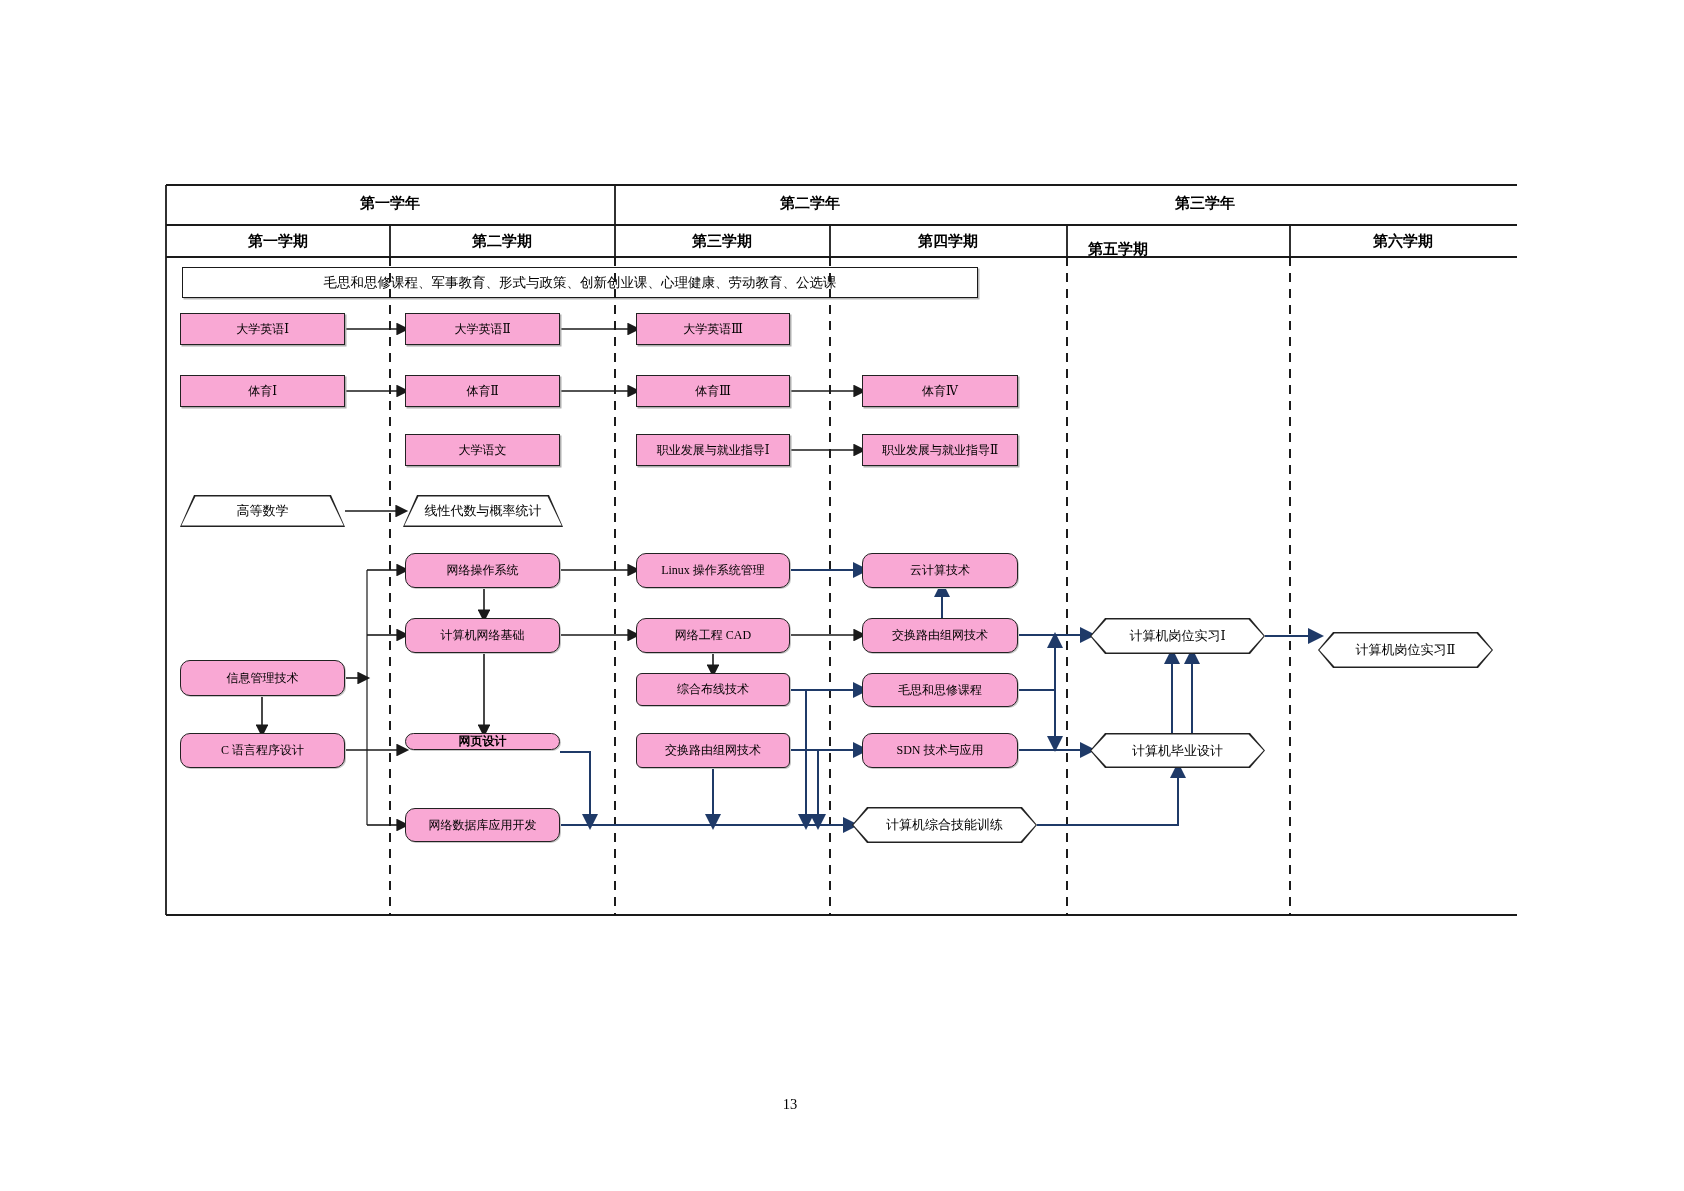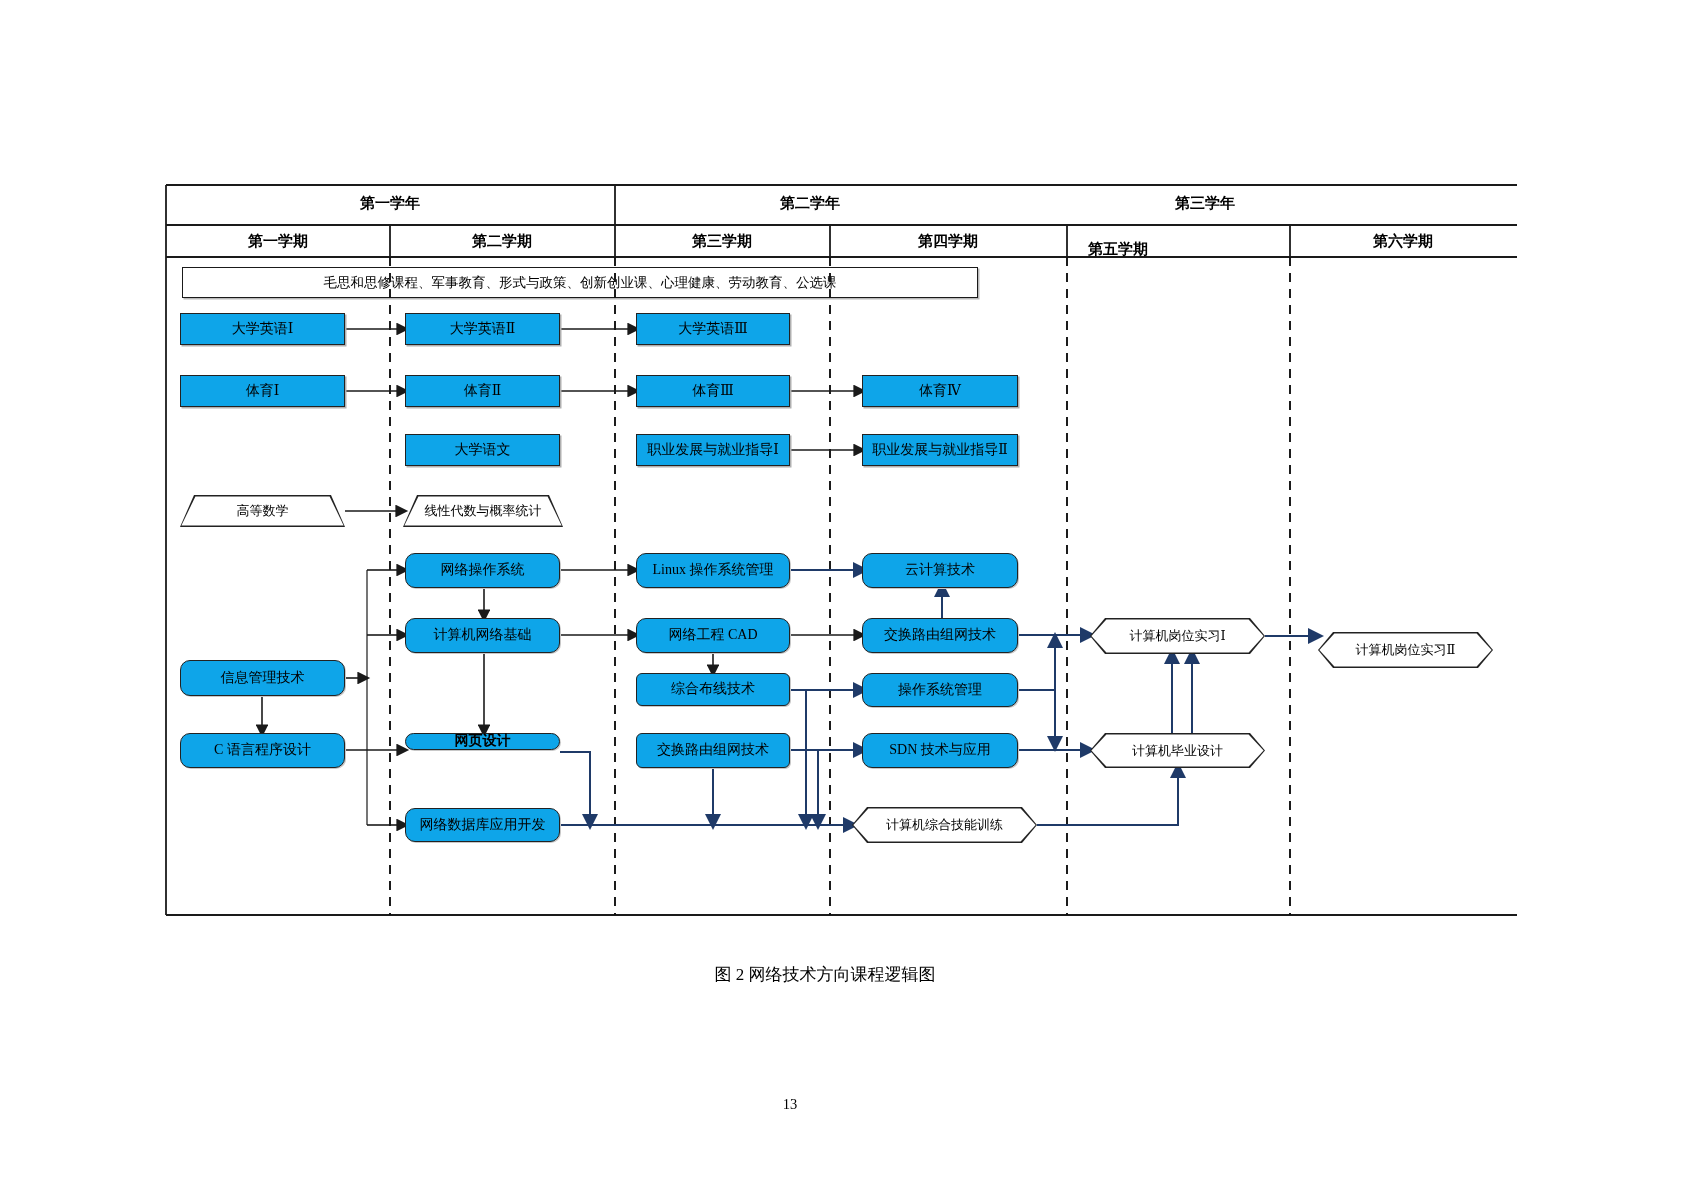--- a/index.html
+++ b/index.html
@@ -3,21 +3,21 @@
 <meta charset="utf-8">
 <style>
   html,body{margin:0;padding:0;background:#ffffff;}
   #page{position:relative;width:1684px;height:1191px;background:#fff;overflow:hidden;
         font-family:"Liberation Serif","DejaVu Serif",serif;color:#000;}
   #wires{position:absolute;left:0;top:0;z-index:2;}
   .banner{position:absolute;z-index:1;display:flex;align-items:center;justify-content:center;
           background:#fff;border:1.7px solid #1a1a1a;box-sizing:border-box;font-size:13.5px;
           box-shadow:1.5px 1.5px 0 #b9b9b9;}
   .box{position:absolute;z-index:3;display:flex;align-items:center;justify-content:center;
-       background:#0ea5e9;border:1.4px solid #222;box-sizing:border-box;font-size:14px;
+       background:#f9a8d4;border:1.4px solid #222;box-sizing:border-box;font-size:12px;
        text-align:center;line-height:1.05;}
   .rect{box-shadow:1.5px 1.5px 0 #b0b0b0;}
   .round{border-radius:10px;box-shadow:1px 1px 0 #c8c8c8;}
   .round-sm{border-radius:6px;box-shadow:1px 1px 0 #c8c8c8;}
   .shape{position:absolute;z-index:3;text-decoration:underline;}
   .shape .fo{position:absolute;inset:0;background:#222;}
   .shape .fi{position:absolute;inset:1.4px;background:#fff;}
   .hex .fo,.hex .fi{clip-path:polygon(15px 0,calc(100% - 15px) 0,100% 50%,calc(100% - 15px) 100%,15px 100%,0 50%);}
   .trap .fo,.trap .fi{clip-path:polygon(14px 0,calc(100% - 14px) 0,100% 100%,0 100%);}
   .shape .lbl{position:absolute;inset:0;display:flex;align-items:center;justify-content:center;
@@ -195,21 +195,21 @@
   <div class="box rect" style="left:862px;top:434px;width:156px;height:32px;">
     <span>职业发展与就业指导Ⅱ</span>
     </div>
   <div class="box round" style="left:862px;top:553px;width:156px;height:35px;">
     <span>云计算技术</span>
     </div>
   <div class="box round" style="left:862px;top:618px;width:156px;height:35px;">
     <span>交换路由组网技术</span>
     </div>
   <div class="box round" style="left:862px;top:673px;width:156px;height:34px;">
-    <span>操作系统管理</span>
+    <span>毛思和思修课程</span>
     </div>
   <div class="box round" style="left:862px;top:733px;width:156px;height:35px;">
     <span>SDN 技术与应用</span>
     </div>
   <div class="shape hex" style="left:852px;top:807px;width:185px;height:36px;">
     <div class="fo"></div>
       <div class="fi"></div>
     <span class="lbl">计算机综合技能训练</span>
     </div>
 
@@ -223,16 +223,15 @@
       <div class="fi"></div>
     <span class="lbl">计算机毕业设计</span>
     </div>
 
   <div class="shape hex" style="left:1318px;top:632px;width:175px;height:36px;">
     <div class="fo"></div>
       <div class="fi"></div>
     <span class="lbl">计算机岗位实习Ⅱ</span>
     </div>
 
-  <div class="caption">图 2 网络技术方向课程逻辑图</div>
   <div class="pagenum">13</div>
 
 </div>
 
 </body></html>

